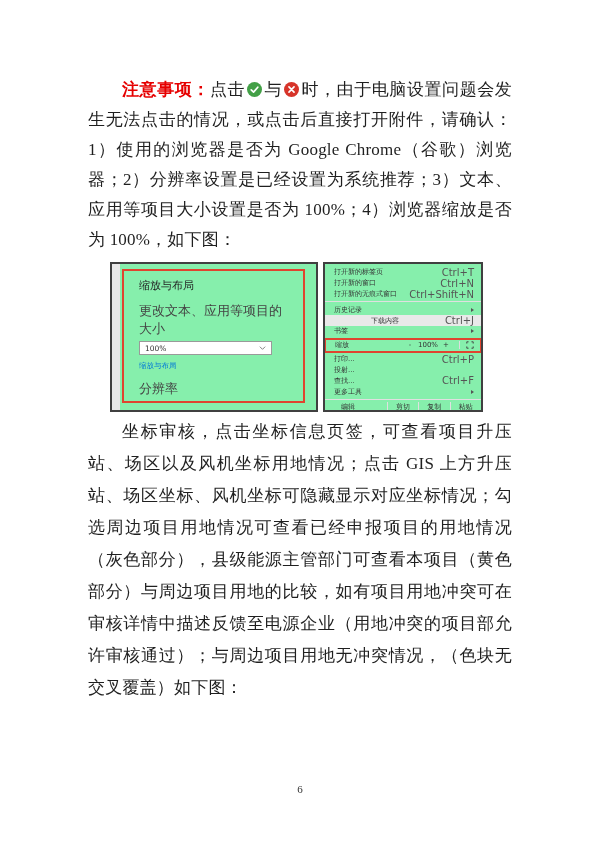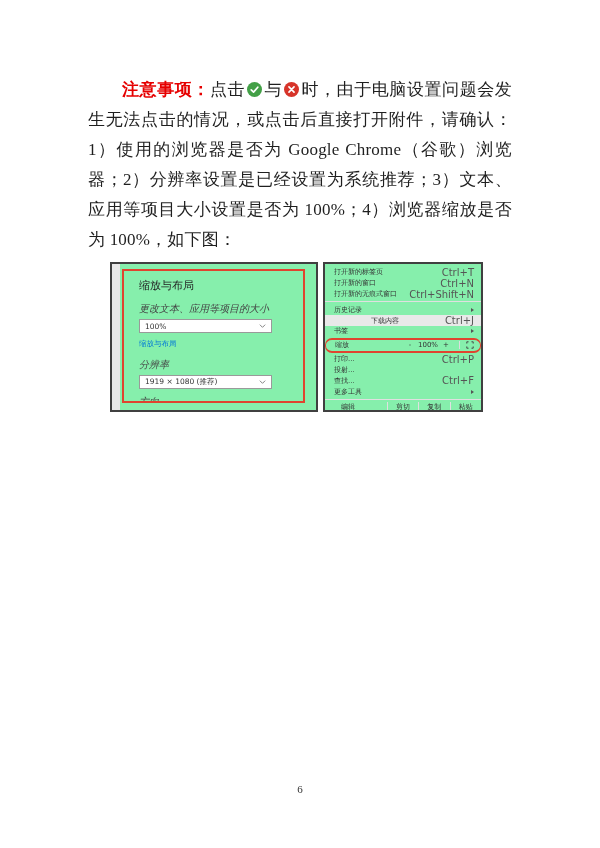--- a/index.html
+++ b/index.html
@@ -21,39 +21,39 @@
   .fig{box-sizing:border-box;border:2px solid #404040;background:#86efac;position:relative;
        overflow:hidden;font-family:"DejaVu Sans",sans-serif;color:#333;}
   .fig-settings{width:208px;height:150px;}
   .fig-menu{width:160px;height:150px;}
 
   
   .gray-strip{position:absolute;left:0;top:0;width:8px;height:100%;background:#e9e9e9;}
   .red-box{position:absolute;left:10px;top:5px;width:183px;height:134px;box-sizing:border-box;
            border:2px solid #e0442f;padding:6px 12px 12px 15px;overflow:hidden;}
   .st-title{font-size:11px;color:#222;margin:1px 0 9px;}
-  .st-label{font-size:10px;color:#444;margin:0 0 3px;font-style:italic;}
+  .st-label{font-size:13px;color:#444;margin:0 0 3px;}
   .dropdown{box-sizing:border-box;width:133px;height:14px;border:1px solid #9a9a9a;background:#fff;
             display:flex;align-items:center;justify-content:space-between;
             padding:0 5px;font-size:7.5px;color:#333;margin-bottom:6px;}
   .dropdown .chev svg{display:block;width:7px;height:4px;}
   .st-link{font-size:7.5px;color:#0078d7;margin:1px 0 9px;cursor:pointer;}
 
   
   .menu-inner{padding-top:3px;}
   .menu-row{display:flex;align-items:center;height:10.8px;padding:0 7px 0 9px;
             font-size:7px;color:#333;white-space:nowrap;}
   .menu-row .lab{flex:1 1 auto;overflow:hidden;}
   .menu-row .sc{flex:0 0 auto;color:#555;font-size:10px;}
   .menu-row.hl{background:#e9e9e9;padding-left:46px;}
   .menu-sep{border-top:1px solid #e0e0e0;margin:2px 0;}
   .sub-arrow{flex:0 0 auto;width:0;height:0;border-left:3px solid #555;
              border-top:2.5px solid transparent;border-bottom:2.5px solid transparent;}
   .zoom-wrap{box-sizing:border-box;border-top:2px solid #e0442f;border-bottom:2px solid #e0442f;
-             border-left:1px solid #e0442f;border-right:1px solid #e0442f;margin:1px 0;border-radius:7px;}
+             border-left:1px solid #e0442f;border-right:1px solid #e0442f;margin:1px 0;}
   .zoom-row{display:flex;align-items:center;height:11px;padding:0 6px 0 9px;font-size:7px;color:#333;}
   .zoom-row .zlab{flex:1 1 auto;}
   .zbtn{flex:0 0 auto;width:10px;text-align:center;color:#333;}
   .zval{flex:0 0 auto;margin:0 3px;}
   .zdiv{flex:0 0 auto;width:1px;height:8px;background:#ddd;margin:0 6px 0 8px;}
   .fs-icon svg{display:block;width:8px;height:8px;}
   .edit-row{display:flex;align-items:stretch;height:11px;font-size:7px;color:#333;padding-left:7px;}
   .edit-row .ecell{display:flex;align-items:center;}
   .edit-row .e0{flex:1.5;padding-left:9px;}
   .edit-row .eb{flex:1;justify-content:center;border-left:1px solid #e0e0e0;text-align:center;}
@@ -170,16 +170,17 @@
             <span class="ecell e0">编辑</span>
             <span class="ecell eb">剪切</span>
             <span class="ecell eb">复制</span>
             <span class="ecell eb">粘贴</span>
           </div>
 
         </div>
       </div>
     </div>
 
+    <p class="para para2">坐标审核，点击坐标信息页签，可查看项目升压站、场区以及风机坐标用地情况；点击 GIS 上方升压站、场区坐标、风机坐标可隐藏显示对应坐标情况；勾选周边项目用地情况可查看已经申报项目的用地情况（灰色部分），县级能源主管部门可查看本项目（黄色部分）与周边项目用地的比较，如有项目用地冲突可在审核详情中描述反馈至电源企业（用地冲突的项目部允许审核通过）；与周边项目用地无冲突情况，（色块无交叉覆盖）如下图：</p>
   </div>
 
   <div class="page-number">6</div>
 </div>
 
 </body></html>

